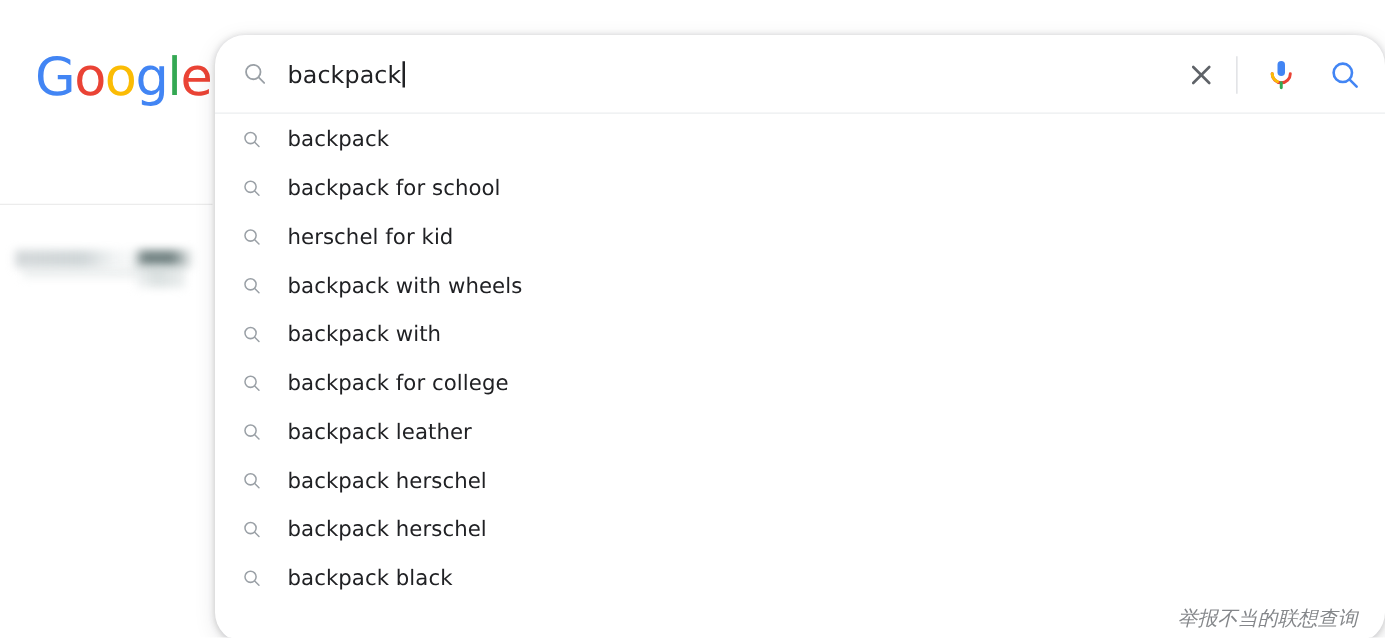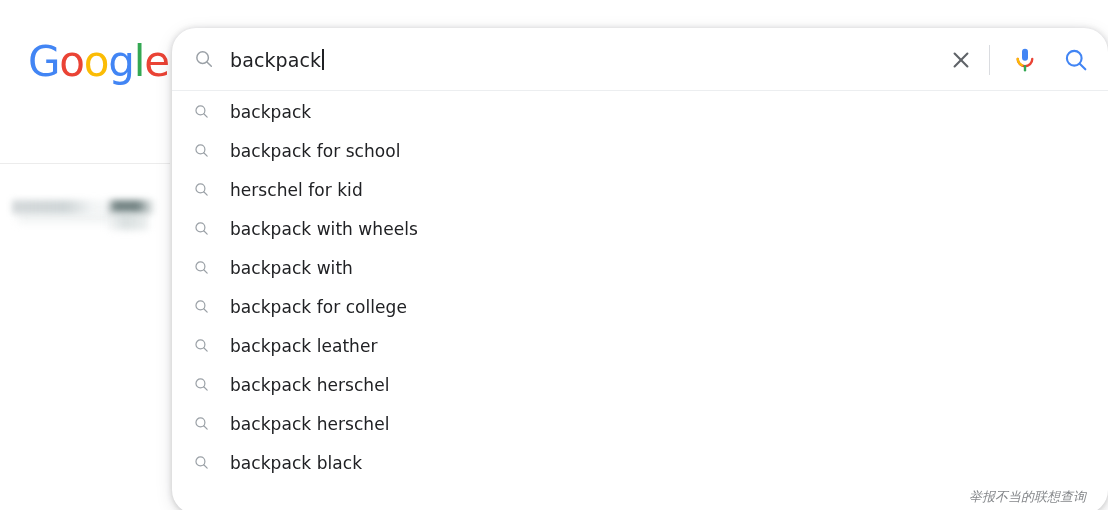--- a/index.html
+++ b/index.html
@@ -218,21 +218,21 @@
     color: #202124;
     font-family: "DejaVu Sans", sans-serif;
     letter-spacing: 0.05px;
     white-space: nowrap;
   }
 
   .report-link {
     position: absolute;
     right: 22px;
     bottom: 8px;
-    font-size: 13px;
+    font-size: 16px;
     color: #6f7276;
     font-family: "DejaVu Sans", sans-serif;
     font-style: italic;
     white-space: nowrap;
     cursor: pointer;
     opacity: 0.85;
   }
 </style>
 </head>
 <body>

